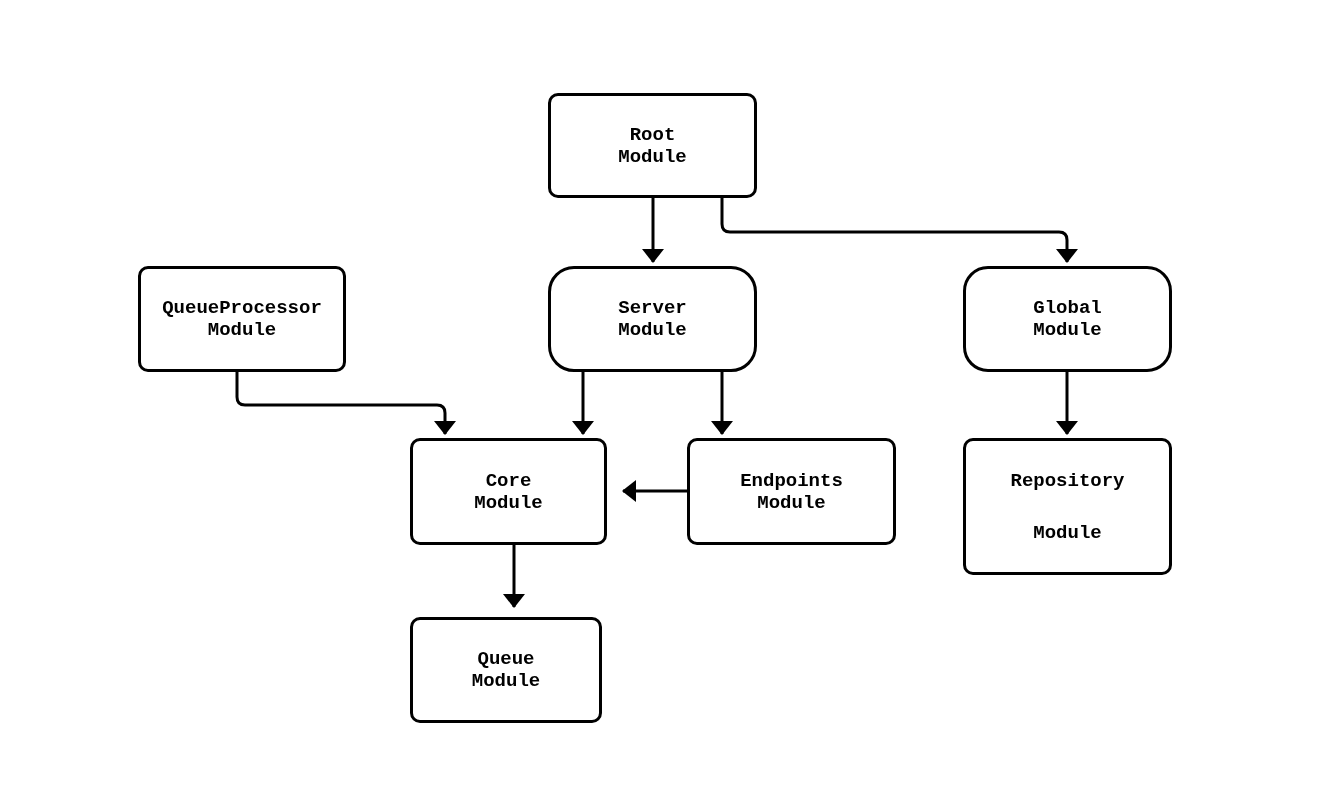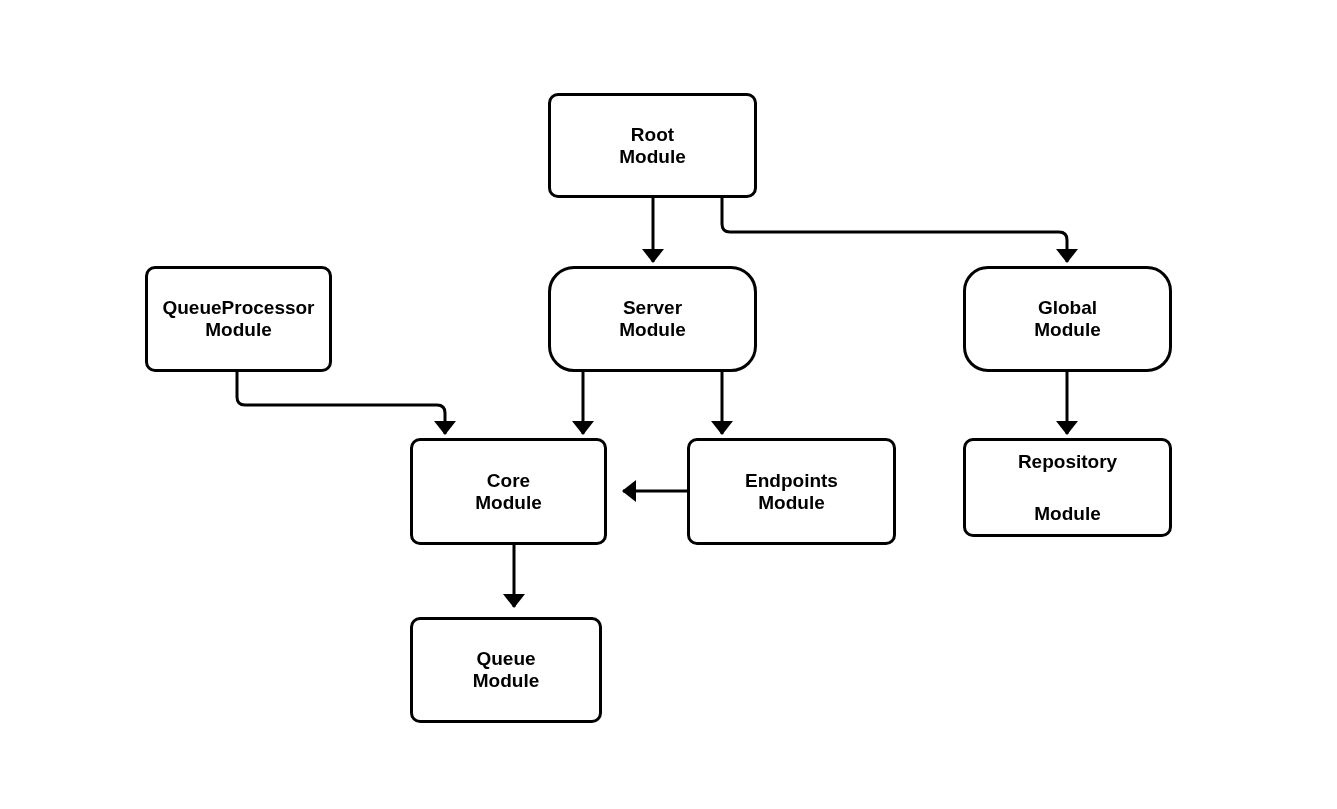--- a/index.html
+++ b/index.html
@@ -6,21 +6,21 @@
     margin: 0;
     padding: 0;
     background: #ffffff;
   }
   #canvas {
     position: relative;
     width: 1337px;
     height: 809px;
     background: #ffffff;
     overflow: hidden;
-    font-family: Liberation Sans, sans-serif;
+    font-family: Liberation Mono, monospace;
   }
   #edges {
     position: absolute;
     left: 0;
     top: 0;
     width: 1337px;
     height: 809px;
   }
   .node {
     position: absolute;
@@ -35,26 +35,26 @@
     text-align: center;
     font-size: 19px;
     font-weight: bold;
     line-height: 22px;
     color: #000000;
   }
   .node span { display: block; }
 
   
   #node-root          { left: 548px;  top: 93px;  width: 209px; height: 105px; }
-  #node-queueprocessor{ left: 145px;  top: 266px; width: 187px; height: 106px; }
+  #node-queueprocessor{ left: 138px;  top: 266px; width: 208px; height: 106px; }
   #node-server        { left: 548px;  top: 266px; width: 209px; height: 106px; border-radius: 26px; }
   #node-global        { left: 963px;  top: 266px; width: 209px; height: 106px; border-radius: 25px; }
   #node-core          { left: 410px;  top: 438px; width: 197px; height: 107px; }
   #node-endpoints     { left: 687px;  top: 438px; width: 209px; height: 107px; }
-  #node-repository    { left: 963px;  top: 438px; width: 209px; height: 99px; gap: 30px; }
+  #node-repository    { left: 963px;  top: 438px; width: 209px; height: 137px; gap: 30px; }
   #node-queue         { left: 410px;  top: 617px; width: 192px; height: 106px; text-align: right; }
 
   .edge {
     fill: none;
     stroke: #000000;
     stroke-width: 3px;
   }
 </style>
 </head>
 <body>

